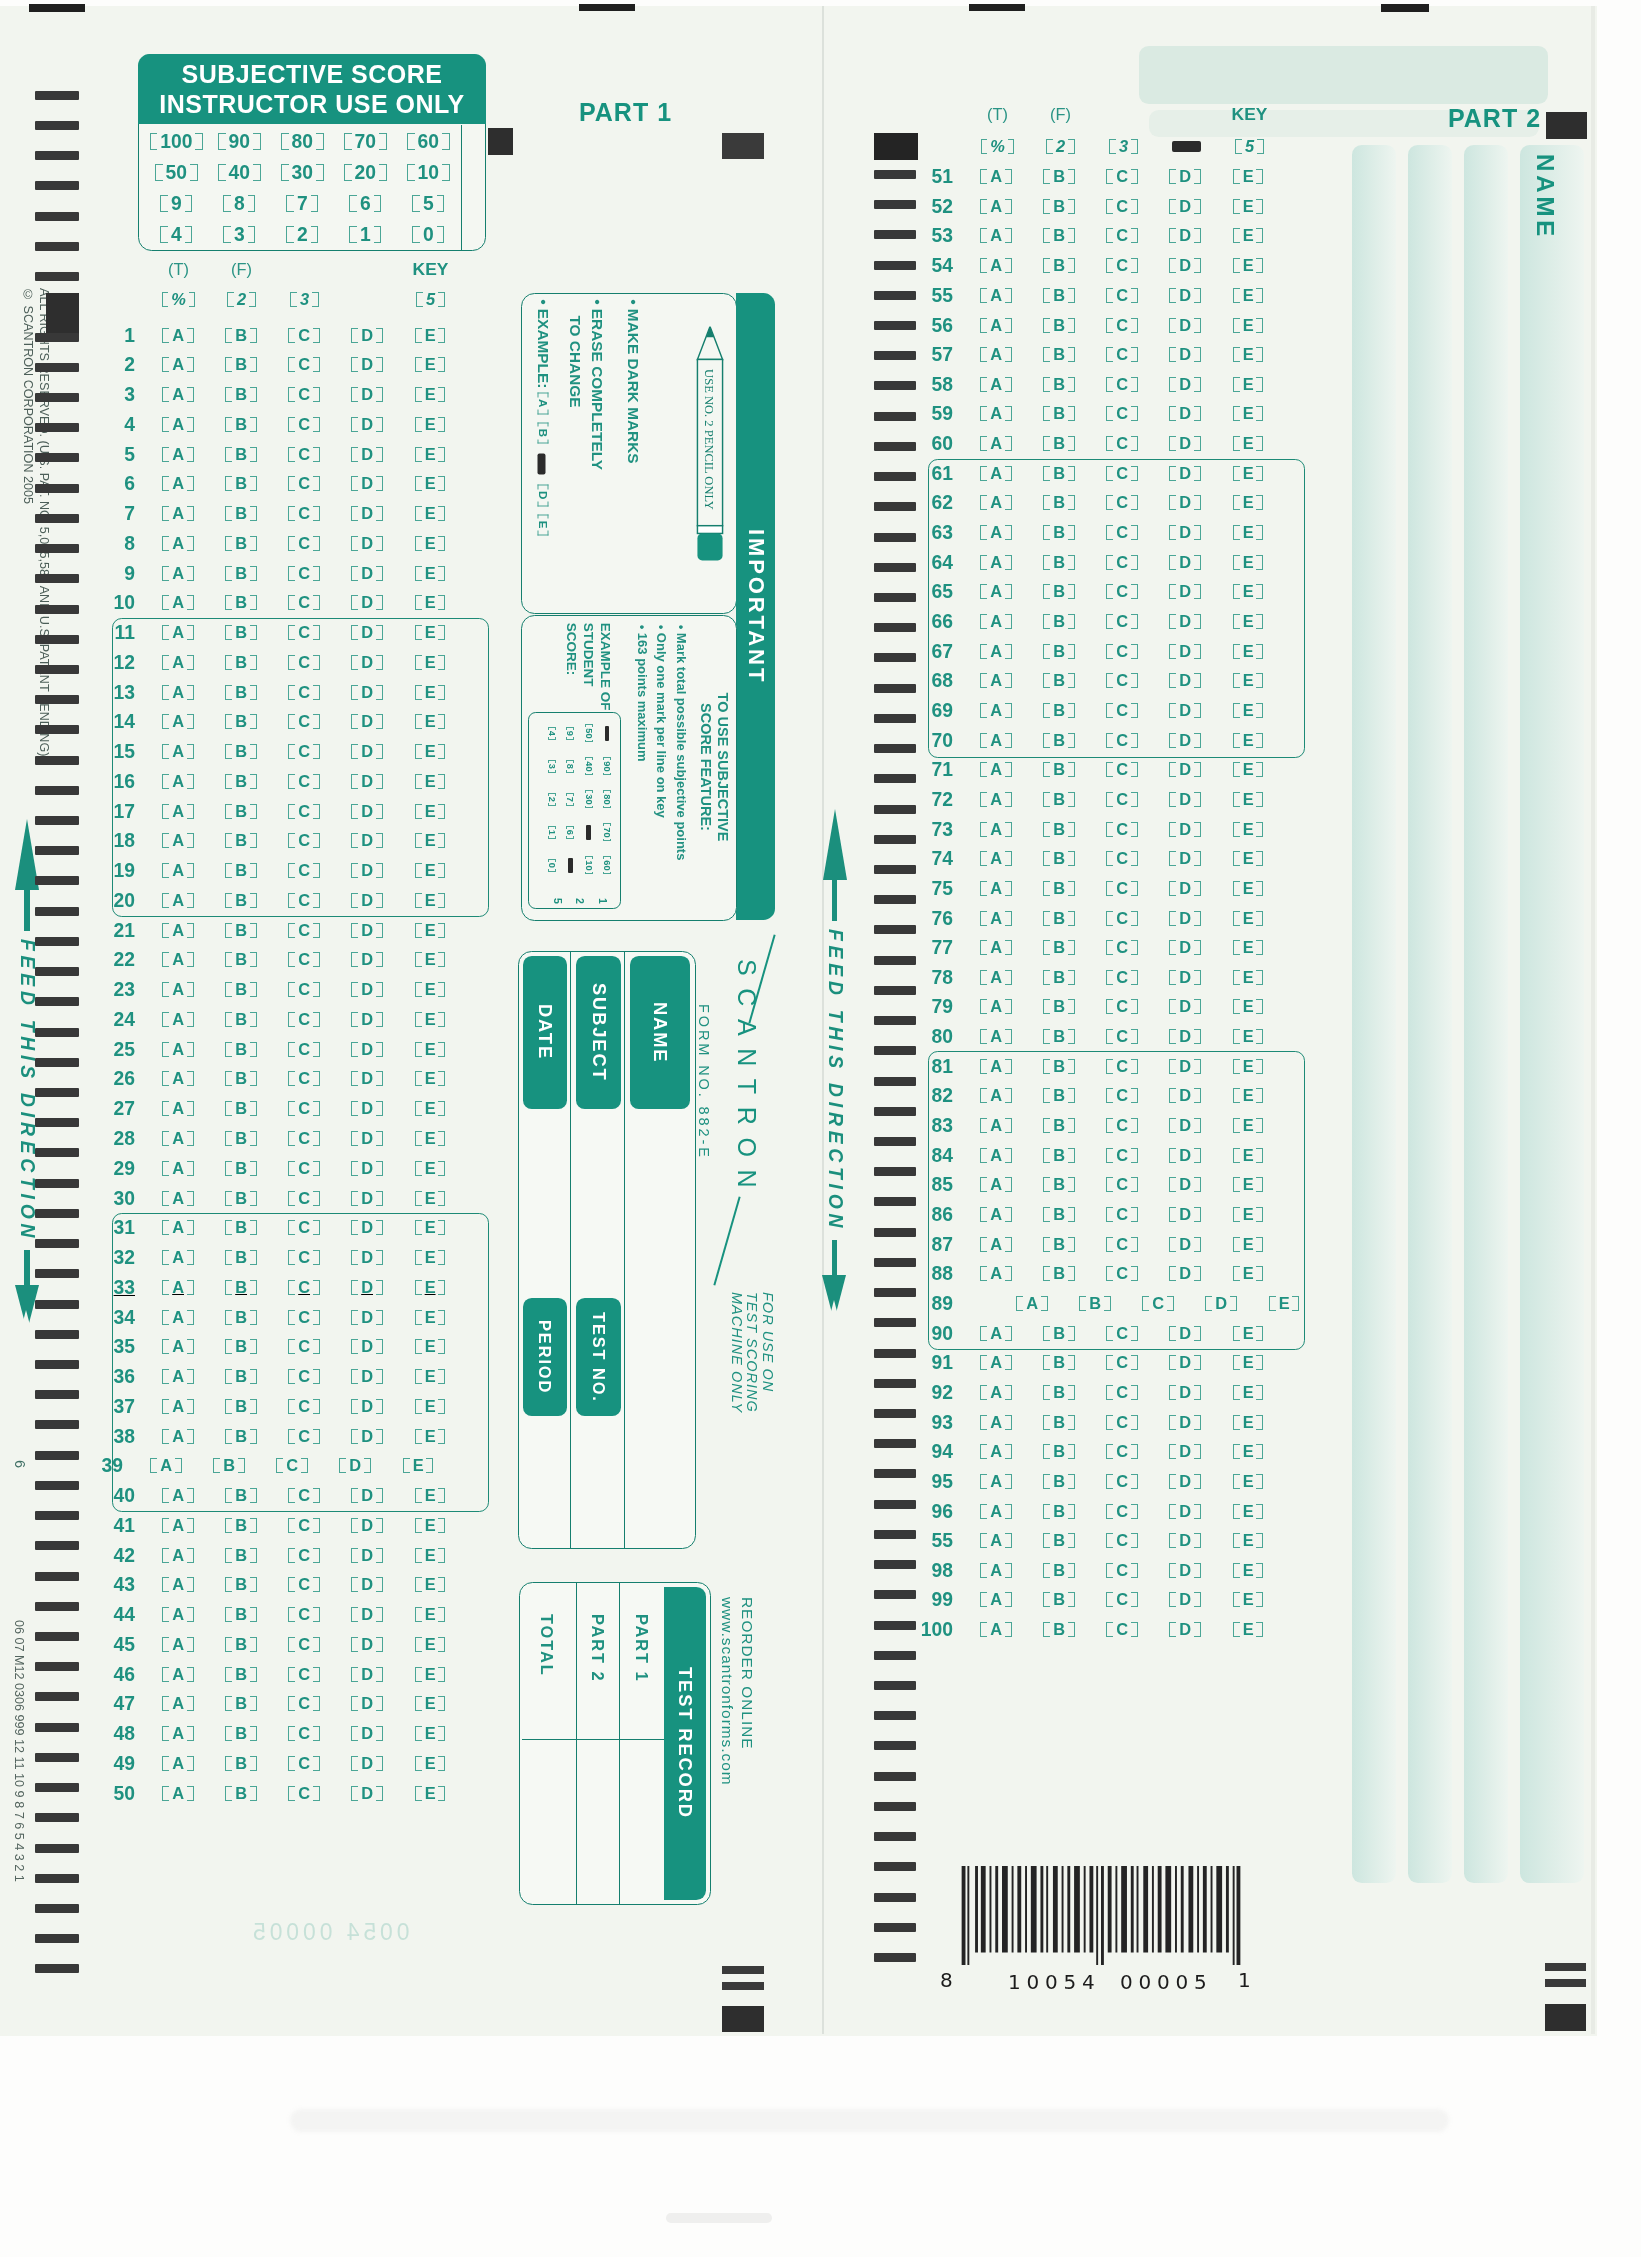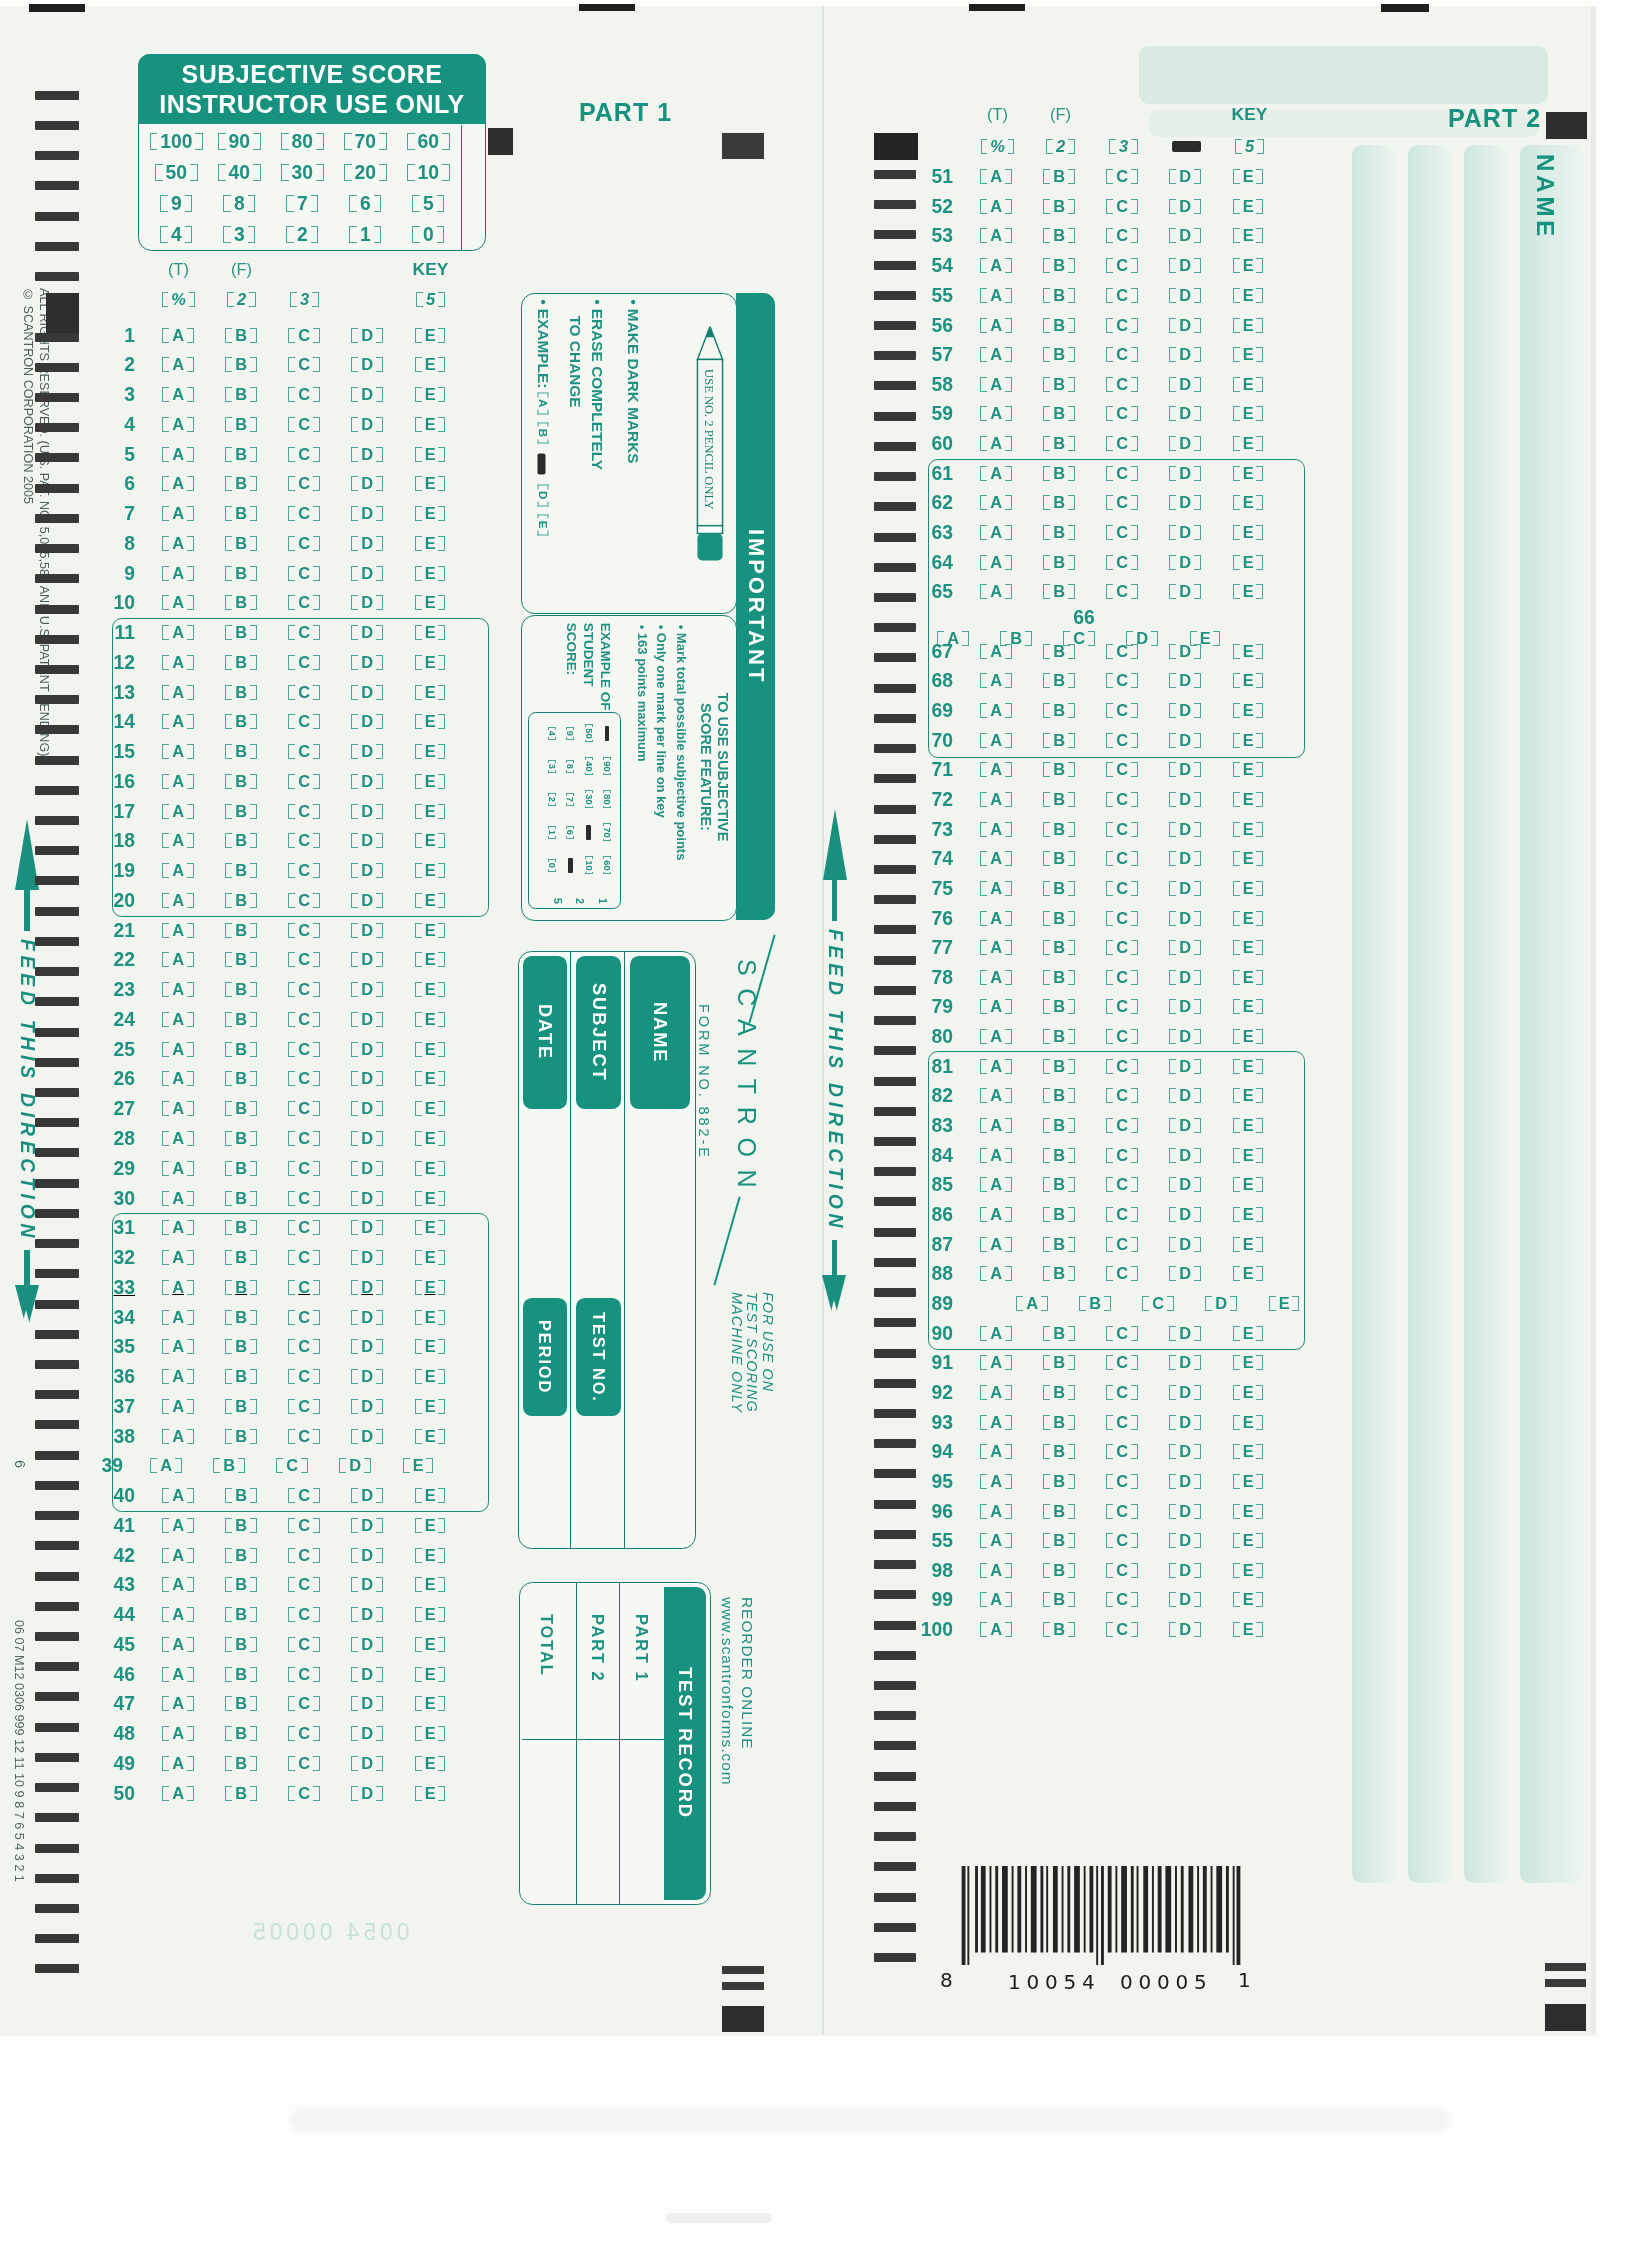--- a/index.html
+++ b/index.html
@@ -3184,21 +3184,21 @@
         </span>
         <span class="cell">
           <span class="bub">
             <i class="bk bl"></i>
             <b>E</b>
             <i class="bk br"></i>
           </span>
         </span>
       </span>
     </div>
-    <div style="left:910px;top:607px;flex-direction:column;" class="qrow">
+    <div style="left:910px;top:607px;" class="qrow">
       <span class="qnum">66</span>
       <span class="cells">
         <span class="cell">
           <span class="bub">
             <i class="bk bl"></i>
             <b>A</b>
             <i class="bk br"></i>
           </span>
         </span>
         <span class="cell">

